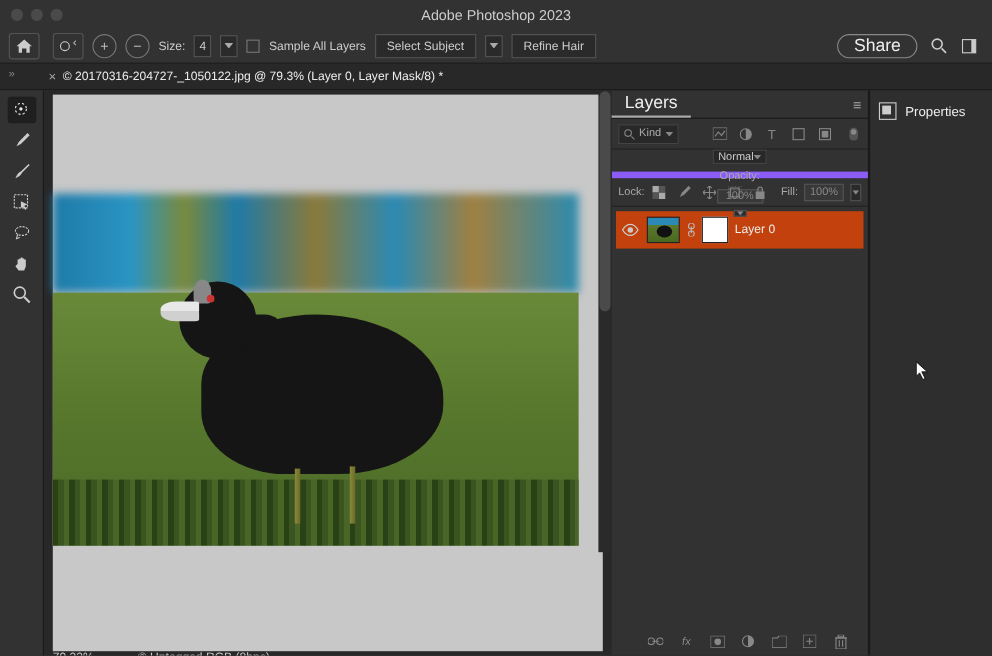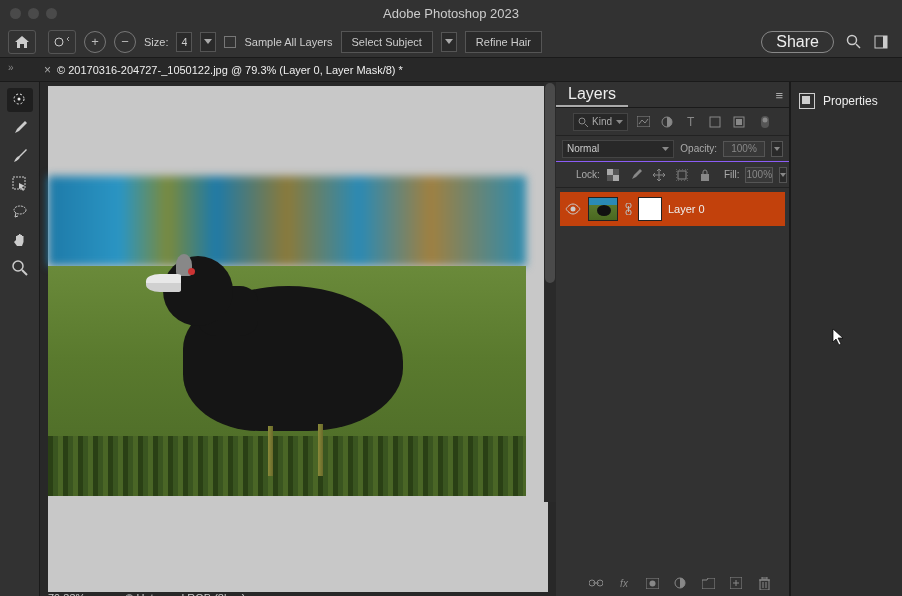--- a/index.html
+++ b/index.html
@@ -43,28 +43,28 @@
 .leg1 { position: absolute; left: 220px; top: 250px; width: 5px; height: 50px; background: linear-gradient(90deg,#8a8a3a,#6a6a2a); }
 .leg2 { position: absolute; left: 270px; top: 248px; width: 5px; height: 52px; background: linear-gradient(90deg,#8a8a3a,#6a6a2a); }
 .scroll-v { position: absolute; right: 0; top: 0; width: 12px; height: 420px; background: #2a2a2a; }
 .scroll-thumb { width: 10px; height: 200px; margin: 1px; background: #4a4a4a; border-radius: 5px; }
 .status { position: absolute; bottom: -8px; left: 8px; font-size: 11px; color: #ccc; display: flex; gap: 40px; }
 .panels { flex: 1; background: #282828; display: flex; }
 .layers-panel { width: 234px; background: #323232; border-right: 1px solid #1a1a1a; }
 .panel-tab-row { height: 26px; display: flex; align-items: center; border-bottom: 1px solid #1a1a1a; position: relative; }
 .panel-tab { padding: 0 12px; height: 100%; display: flex; align-items: center; font-size: 16px; color: #eee; border-bottom: 2px solid #aaa; }
 .panel-menu { position: absolute; right: 6px; top: 6px; color: #aaa; font-size: 13px; }
-.filter-row { height: 28px; display: flex; align-items: center; gap: 8px; padding: 0 17px; border-bottom: 1px solid #222; }
+.filter-row { height: 28px; display: flex; align-items: center; gap: 8px; padding: 0 6px; border-bottom: 1px solid #222; }
 .kind-dd { height: 18px; background: #282828; border: 1px solid #444; font-size: 10px; color: #aaa; padding: 0 4px; display: flex; align-items: center; gap: 4px; }
 .filter-icons { display: flex; gap: 10px; margin-left: auto; }
 .fi { width: 14px; height: 14px; display: flex; align-items: center; justify-content: center; }
-.blend-row { height: 26px; display: flex; align-items: center; gap: 6px; padding: 0 6px; border-bottom: 1px solid #8b5cf6; }
+.blend-row { height: 26px; display: flex; align-items: center; gap: 6px; padding: 0 6px; border-bottom: 6px solid #8b5cf6; flex-direction: column; }
 .blend-dd { flex: 1; height: 18px; background: #282828; border: 1px solid #444; font-size: 10px; color: #ccc; padding: 0 4px; display: flex; align-items: center; justify-content: space-between; }
 .pct-box { width: 42px; height: 16px; background: #383838; border: 1px solid #555; font-size: 10px; color: #888; display: flex; align-items: center; justify-content: center; }
-.lock-row { height: 26px; display: flex; align-items: center; gap: 6px; padding: 0 20px; border-bottom: 1px solid #222; }
+.lock-row { height: 26px; display: flex; align-items: center; gap: 6px; padding: 0 6px; border-bottom: 1px solid #222; }
 .lock-label { font-size: 10px; color: #aaa; }
 .lock-icons { display: flex; gap: 9px; }
 .layer-row { height: 34px; margin: 4px; background: #c2410c; display: flex; align-items: center; gap: 6px; padding: 0 4px; }
 .vis-eye { width: 18px; height: 18px; display: flex; align-items: center; justify-content: center; }
 .thumb { width: 30px; height: 24px; background: linear-gradient(180deg,#2a8ab5 30%,#5a7a2e 30%,#4a6820 100%); border: 1px solid #222; position: relative; }
 .thumb-bird { position: absolute; left: 8px; top: 7px; width: 14px; height: 11px; background: #111; border-radius: 50%; }
 .link-i { width: 8px; height: 14px; display: flex; align-items: center; justify-content: center; color: #bbb; }
 .mask-thumb { width: 24px; height: 24px; background: #fff; border: 1px solid #222; }
 .layer-name { font-size: 11px; color: #eee; }
 .layer-btm { position: absolute; bottom: 6px; left: 570px; width: 220px; display: flex; gap: 14px; justify-content: center; }

